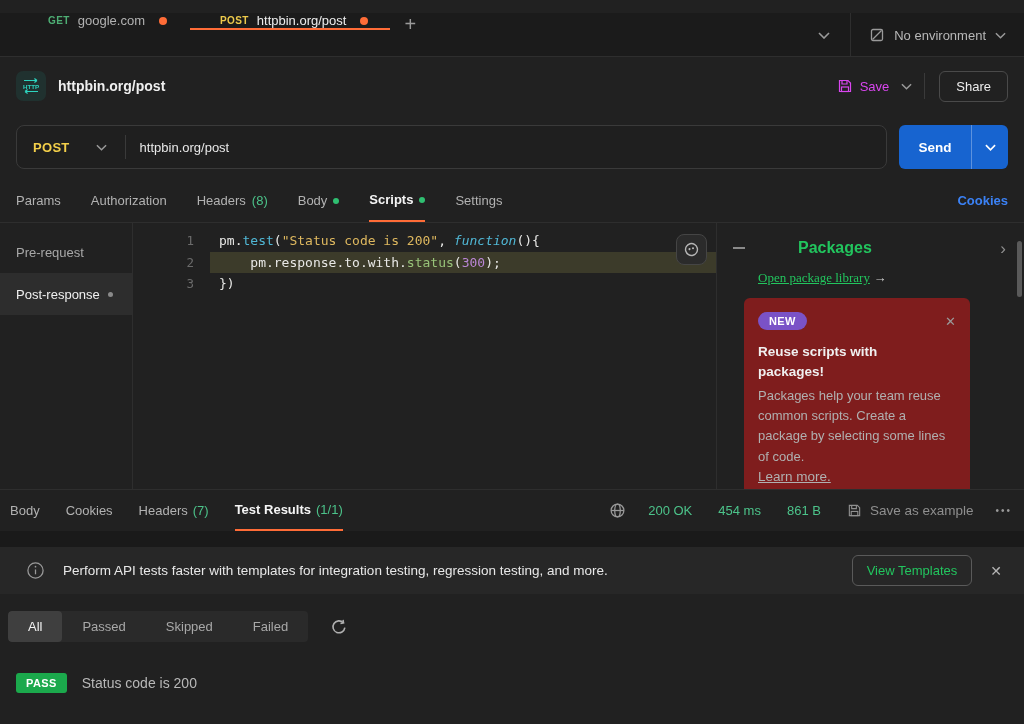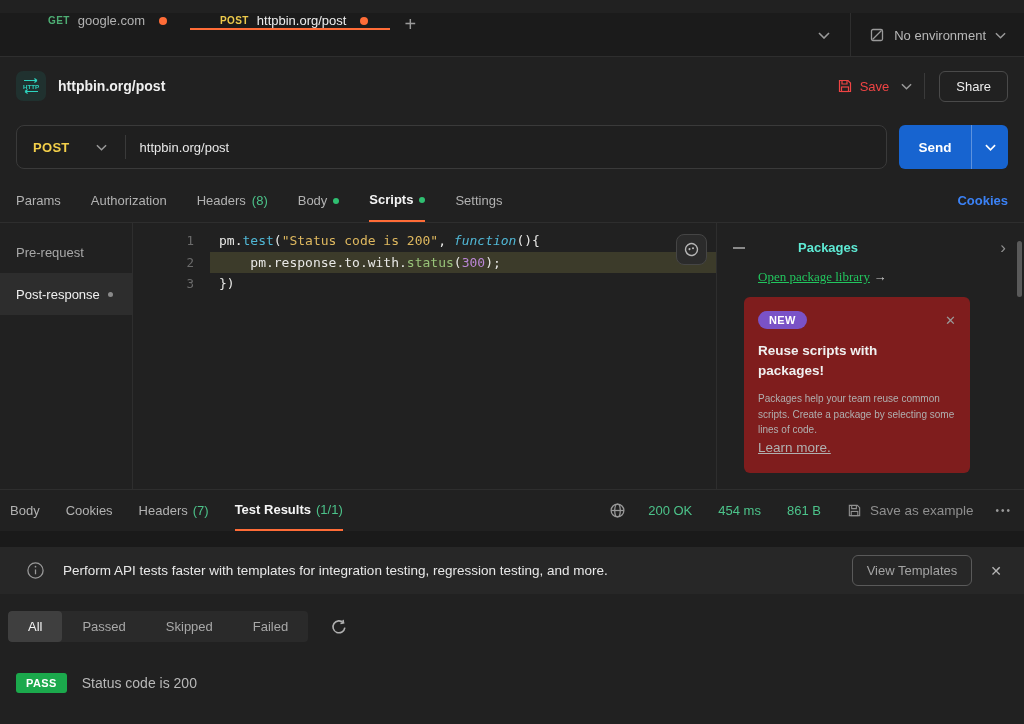--- a/index.html
+++ b/index.html
@@ -28,21 +28,21 @@
   .chev { color:#9a9a9a; display:inline-flex; }
   .topbar-chev { padding:0 20px; cursor:pointer; }
   .topbar-divider { width:1px; height:44px; background:#2e2e2e; }
   .env-select { display:flex; align-items:center; gap:9px; padding:0 18px; cursor:pointer; color:#b8b8b8; }
 
   
   .req-header { height:58px; display:flex; align-items:center; padding:0 16px; }
   .http-badge { width:30px; height:30px; border-radius:7px; background:#20312f; display:flex; align-items:center; justify-content:center; }
   .req-title { font-size:14px; font-weight:bold; color:#efefef; margin-left:12px; }
   .req-header-right { margin-left:auto; display:flex; align-items:center; }
-  .save-group { display:flex; align-items:center; gap:7px; color:#ef4444; cursor:pointer; font-size:13px; }
+  .save-group { display:flex; align-items:center; gap:7px; color:#d946ef; cursor:pointer; font-size:13px; }
   .save-chev { padding:0 12px; cursor:pointer; }
   .hdr-divider { width:1px; height:26px; background:#3a3a3a; margin-right:14px; }
   .share-btn { border:1px solid #4a4a4a; border-radius:6px; padding:7px 16px; color:#ededed; background:transparent; font-size:13px; cursor:pointer; font-family:inherit; }
 
   
   .url-row { height:64px; display:flex; align-items:center; padding:0 16px; gap:12px; }
   .url-box { flex:1; height:44px; border:1px solid #3a3a3a; background:#1f1f1f; border-radius:8px; display:flex; align-items:center; }
   .url-method { display:flex; align-items:center; gap:26px; padding:0 18px 0 16px; cursor:pointer; }
   .url-method-label { color:#f3cf4a; font-weight:bold; font-size:13px; letter-spacing:.3px; }
   .url-sep { width:1px; height:24px; background:#3a3a3a; }
@@ -75,51 +75,51 @@
   .tok-str { color:#deb85f; }
   .tok-kw { color:#50b7d5; font-style:italic; }
   .tok-meth { color:#98c379; }
   .tok-num { color:#bb86d7; }
   .postbot-btn { position:absolute; top:11px; right:9px; width:31px; height:31px; border:1px solid #454545; border-radius:8px; background:#2b2b2b; display:flex; align-items:center; justify-content:center; color:#b5b5b5; cursor:pointer; }
 
   
   .pkg-panel { width:307px; flex-shrink:0; position:relative; padding:16px 16px 0 16px; }
   .pkg-head { display:flex; align-items:center; }
   .pkg-dash { width:12px; height:2px; background:#8a8a8a; margin-right:13px; }
-  .pkg-title { font-weight:bold; color:#5eead4; font-size:13px;padding-left:40px; }
+  .pkg-title { font-weight:bold; color:#22c55e; font-size:16px;padding-left:40px; }
   .pkg-chevr { margin-left:auto; color:#8f8f8f; font-size:17px; cursor:pointer; line-height:1; padding-right:2px; }
   .pkg-link-row { margin-top:13px; margin-left:25px; color:#cfcfcf; font-size:13px; }
   .pkg-link { text-decoration:underline; cursor:pointer; color:#22c55e;font-family:Liberation Serif, serif; }
   .pkg-card { margin-top:12px; margin-left:11px; width:226px; background:#7f1d1d; border-radius:6px; padding:14px; }
   .pkg-card-top { display:flex; align-items:center; }
   .new-badge { background:#7a52c7; color:#fff; font-size:11px; font-weight:bold; border-radius:10px; padding:3px 11px; letter-spacing:.3px; }
   .card-close { margin-left:auto; color:#9a9a9a; cursor:pointer; font-size:13px; }
   .card-heading { margin-top:12px; font-weight:bold; color:#f0f0f0; font-size:13.5px; line-height:1.45; width:150px; }
-  .card-body { margin-top:11px; color:#b0b0b0; font-size:10px; line-height:1.55; }
+  .card-body { margin-top:5px; color:#b0b0b0; font-size:13px; line-height:1.55; }
   .card-learn { color:#b0b0b0; font-size:13.5px; text-decoration:underline; cursor:pointer; line-height:1.55; }
   .panel-scrollbar { position:absolute; right:2px; top:18px; width:5px; height:56px; background:#5a5a5a; border-radius:3px; }
 
   
   .resp-bar { height:42px; border-top:1px solid #2e2e2e; display:flex; align-items:stretch; padding:0 10px 0 10px; }
   .resp-tab { display:flex; align-items:center; gap:5px; margin-right:26px; color:#b2b2b2; font-size:13px; cursor:pointer; }
   .resp-tab.active { border-bottom:2px solid #ff6c37; }
   .resp-tab.active .resp-tab-label { color:#f5f5f5; font-weight:bold; }
   .resp-meta { margin-left:auto; display:flex; align-items:center; gap:0; }
   .meta-green { color:#4cc38a; font-size:13px; margin-right:26px; }
   .globe { color:#9a9a9a; margin-right:22px; display:flex; }
   .save-example { display:flex; align-items:center; gap:8px; color:#8f8f8f; font-size:13.5px; cursor:pointer; margin-right:22px; }
   .more-dots { color:#9a9a9a; font-size:10px; letter-spacing:2px; cursor:pointer; padding-right:2px; }
 
   
   .gap-strip { height:16px; background:#1a1a1a; }
   .banner { height:47px; background:#272727; display:flex; align-items:center; padding:0 16px; }
   .info-icon { color:#9a9a9a; display:flex; margin-left:10px; }
   .banner-text { color:#e8e8e8; font-size:13.5px; margin-left:18px; }
   .banner-right { margin-left:auto; display:flex; align-items:center; gap:18px; }
-  .view-templates { border:1px solid #5a5a5a; border-radius:6px; background:transparent; color:#a3a3a3; font-size:13px; padding:7px 14px; cursor:pointer; font-family:inherit;text-align:right; }
+  .view-templates { border:1px solid #5a5a5a; border-radius:6px; background:transparent; color:#22c55e; font-size:13px; padding:7px 14px; cursor:pointer; font-family:inherit;text-align:right; }
   .banner-close { color:#b5b5b5; font-size:14px; cursor:pointer; padding-right:6px; }
 
   
   .filter-row { margin:17px 0 4px 8px; display:flex; align-items:center; }
   .filter-group { display:inline-flex; background:#2a2a2a; border-radius:4px; overflow:hidden; }
   .filter-pill { padding:8px 20px; color:#a8a8a8; font-size:13px; cursor:pointer; }
   .filter-pill.active { background:#3f3f3f; color:#f2f2f2; border-radius:4px; }
   .refresh-btn { margin-left:22px; color:#b0b0b0; display:flex; cursor:pointer; }
   .result-row { margin:27px 0 0 16px; display:flex; align-items:center; }
   .pass-badge { background:#1ba94c; color:#fff; font-size:11px; font-weight:bold; letter-spacing:.4px; border-radius:3px; padding:4px 10px; }

